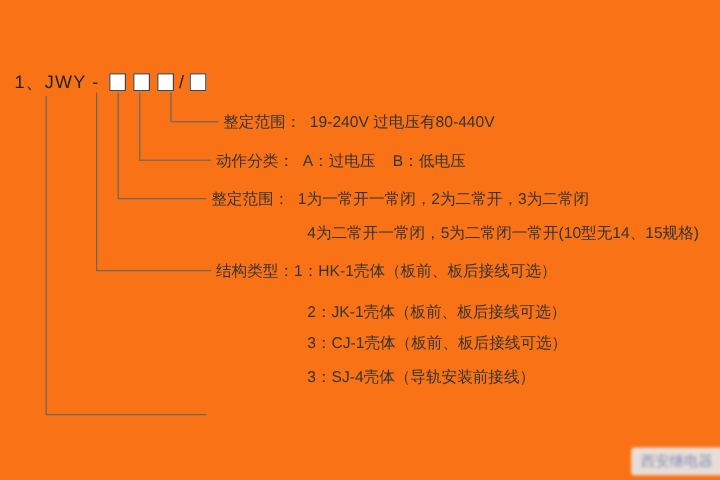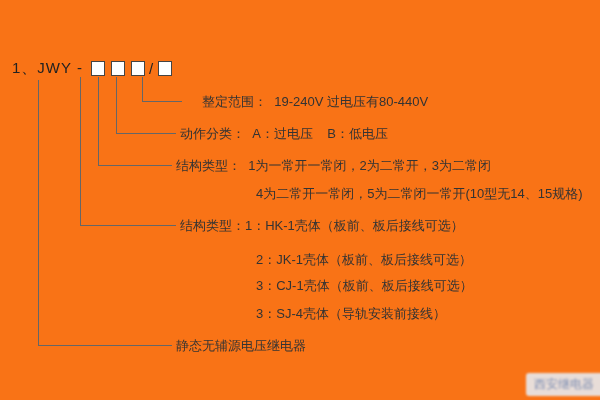--- a/index.html
+++ b/index.html
@@ -64,25 +64,24 @@
   <div class="vline" style="left:98px;top:77px;height:88px;"></div>
   <div class="vline" style="left:116px;top:77px;height:56px;"></div>
   <div class="vline" style="left:142px;top:77px;height:24px;"></div>
 
   <div class="hline" style="left:142px;top:101px;width:40px;"></div>
   <div class="hline" style="left:116px;top:133px;width:60px;"></div>
   <div class="hline" style="left:98px;top:165px;width:74px;"></div>
   <div class="hline" style="left:80px;top:225px;width:96px;"></div>
   <div class="hline" style="left:38px;top:345px;width:134px;"></div>
 
-  <div class="row" style="left:186px;top:94px;margin-left:16px;">整定范围：  19-240V 过电压有80-440V</div>
+  <div class="row" style="left:186px;top:94px;">整定范围：  19-240V 过电压有80-440V</div>
   <div class="row" style="left:180px;top:126px;">动作分类：  A：过电压    B：低电压</div>
-  <div class="row" style="left:176px;top:158px;">结构类型：  1为一常开一常闭，2为二常开，3为二常闭</div>
+  <div class="row" style="left:176px;top:158px;">整定范围：  1为一常开一常闭，2为二常开，3为二常闭</div>
   <div class="row" style="left:256px;top:186px;text-align:center;">4为二常开一常闭，5为二常闭一常开(10型无14、15规格)</div>
   <div class="row" style="left:180px;top:218px;text-align:center;">结构类型：1：HK-1壳体（板前、板后接线可选）</div>
   <div class="row" style="left:256px;top:252px;">2：JK-1壳体（板前、板后接线可选）</div>
   <div class="row" style="left:256px;top:278px;">3：CJ-1壳体（板前、板后接线可选）</div>
   <div class="row" style="left:256px;top:306px;">3：SJ-4壳体（导轨安装前接线）</div>
-  <div class="row" style="left:176px;top:338px;">静态无辅源电压继电器</div>
 
   <div class="watermark">西安继电器</div>
 
 </div>
 
 </body></html>

